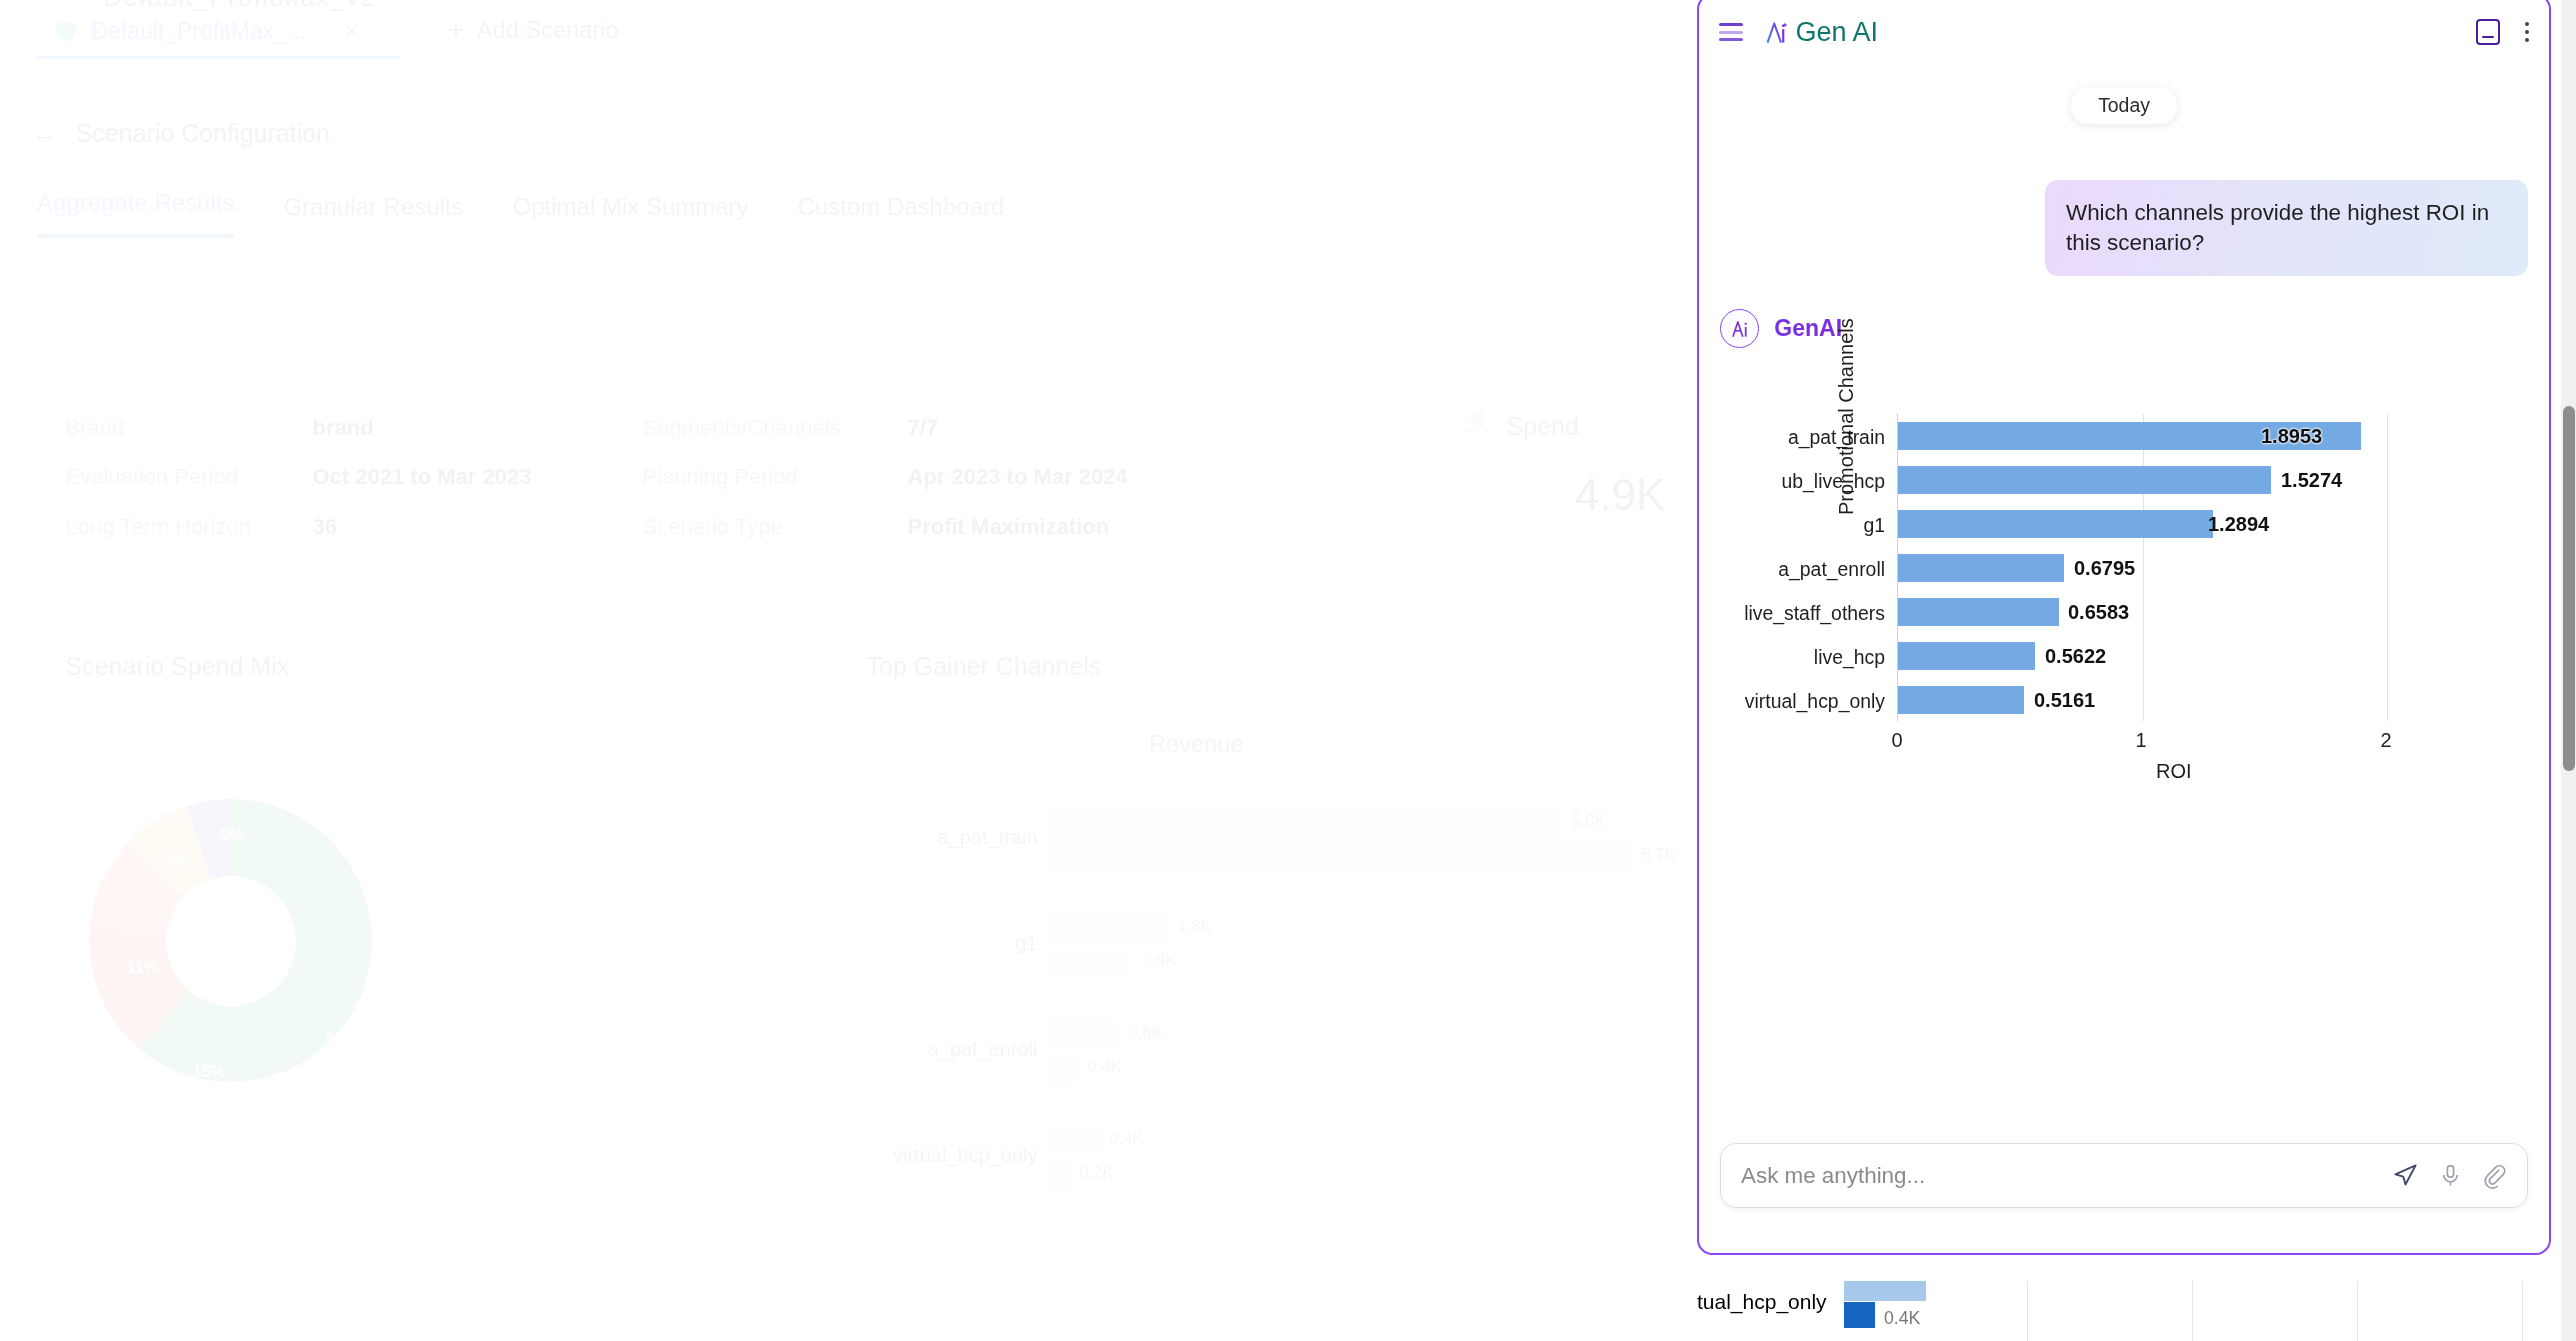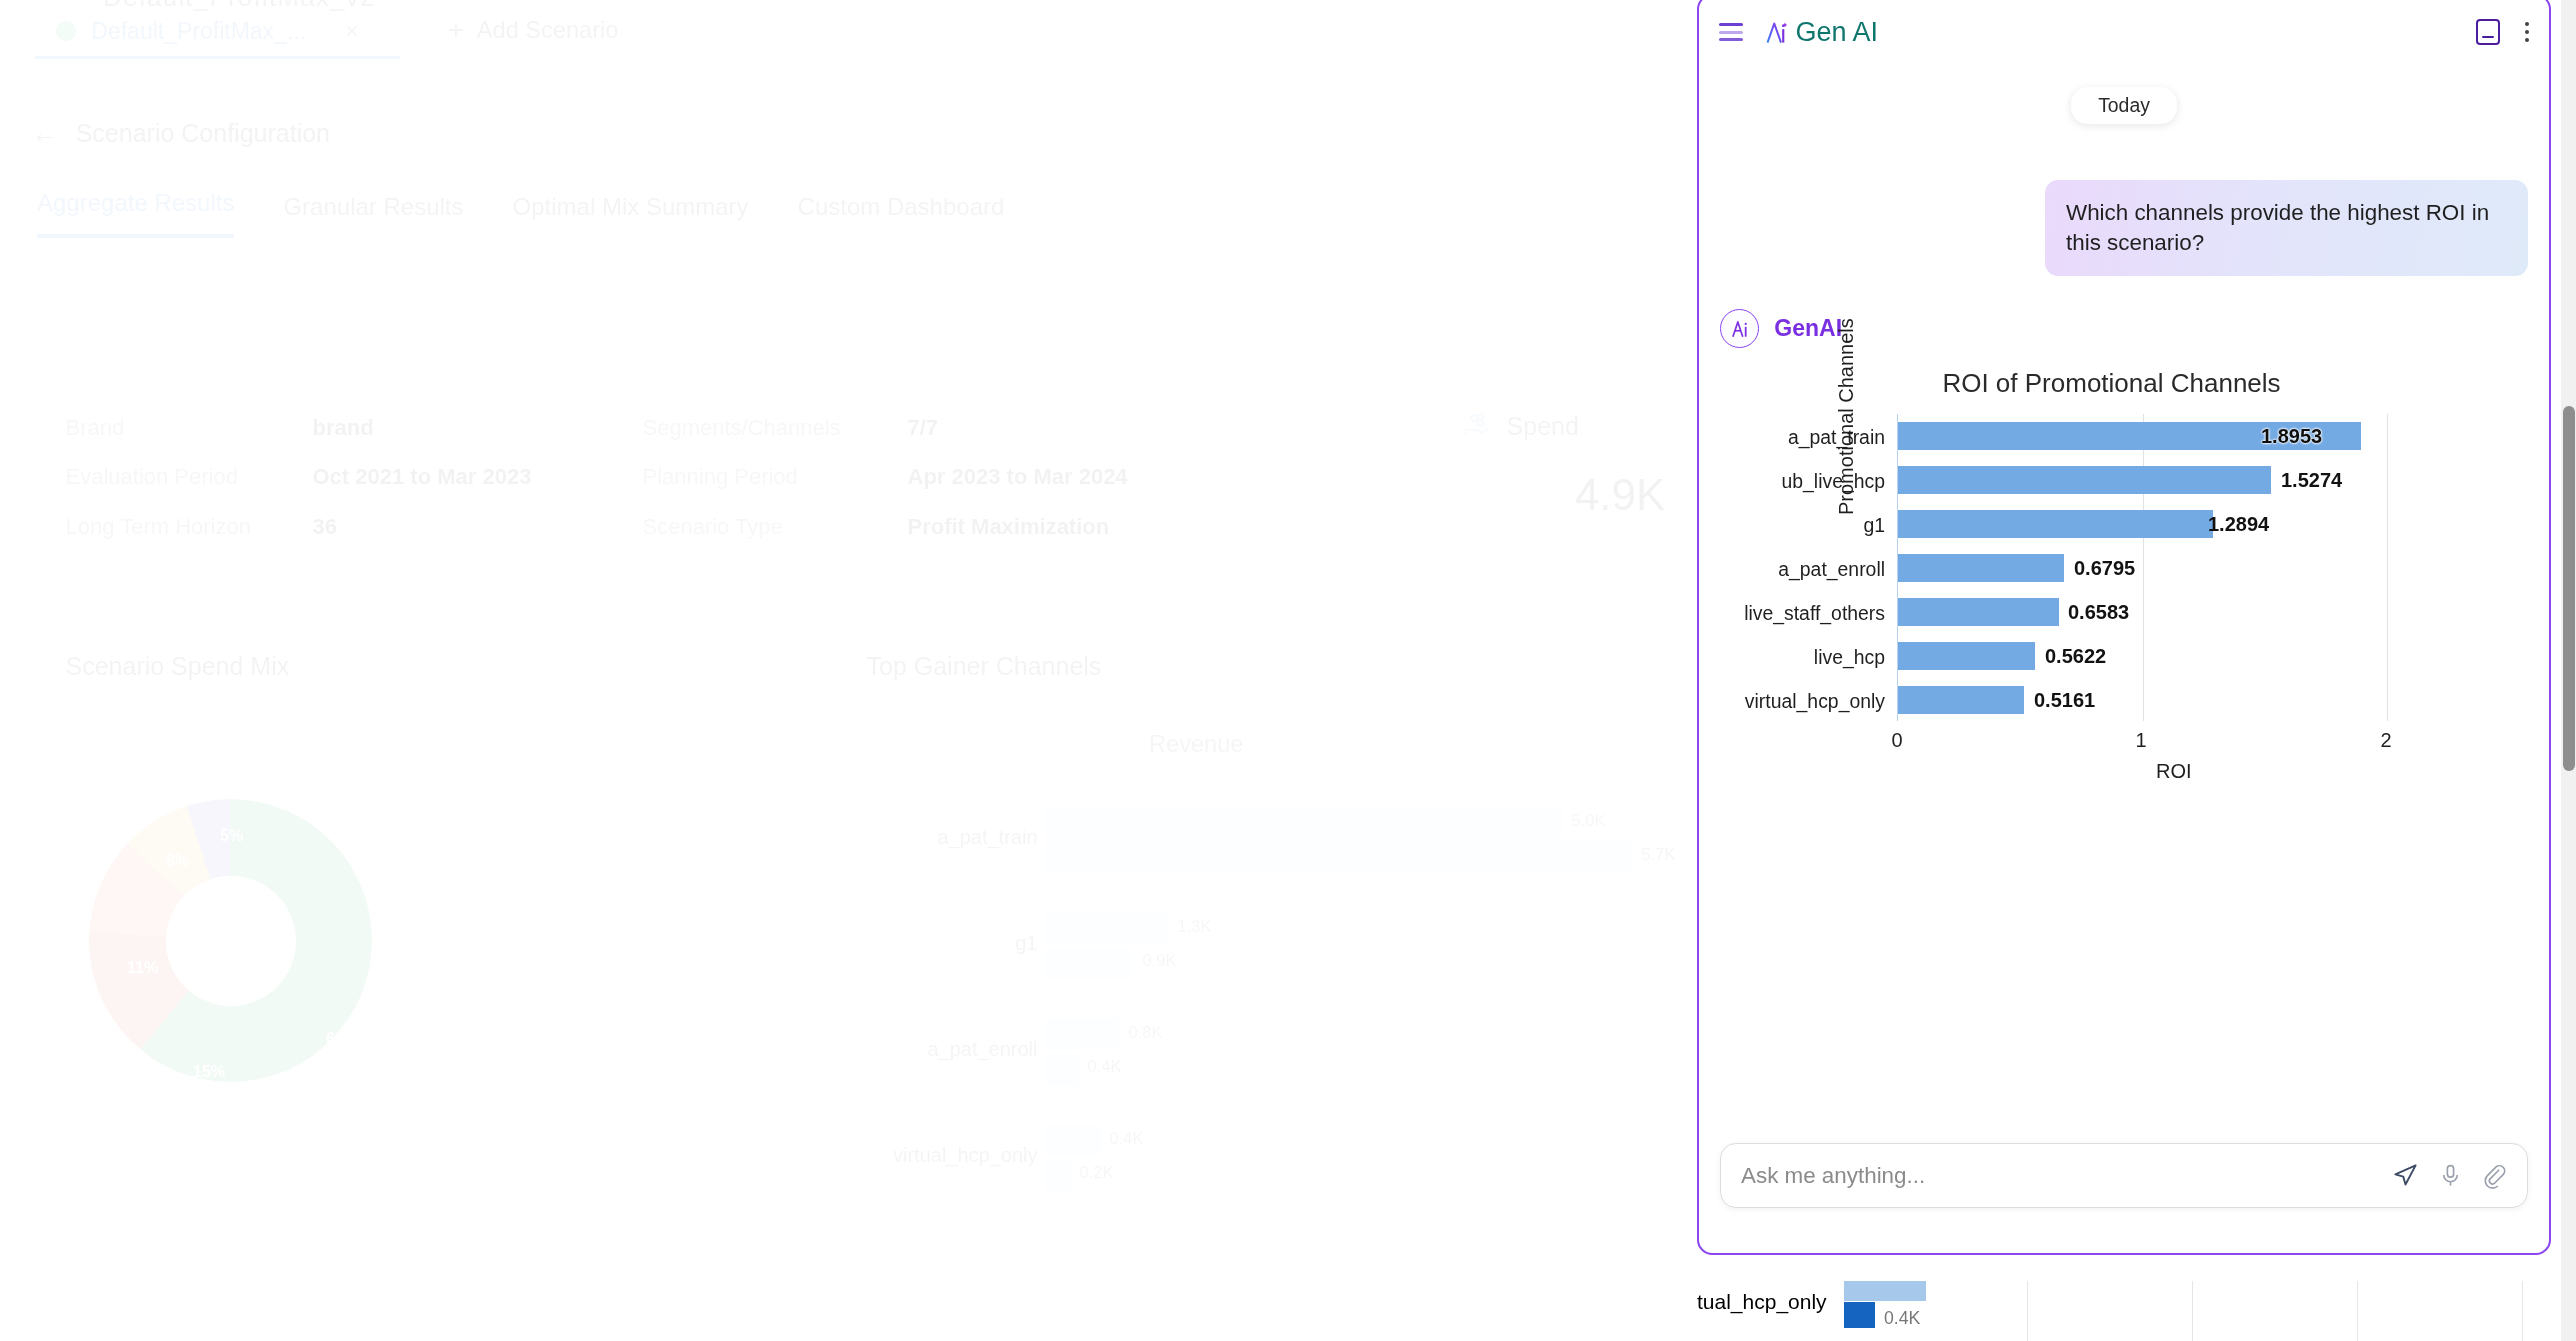--- a/index.html
+++ b/index.html
@@ -401,21 +401,20 @@
           <path d="M7 14 H13" stroke="#7b2fe0" stroke-width="1.7"></path>
           <path d="M18 10 V20" stroke="#7b2fe0" stroke-width="1.8"></path>
           <circle cx="18" cy="7" r="1.1" fill="#7b2fe0"></circle>
         </svg>
       </span>
       <span class="ai-name">GenAI</span>
     </div>
 
 
     <div class="chartbox">
-      <div class="chart-title">ROI of Promotional Channels</div>
       <div class="ylab">Promotional Channels</div>
 
       <div class="plot" id="plot">
           <span class="gridv" style="left: 245px;"></span>
           <span class="gridv" style="left: 489px;"></span>
           <div class="barrow" style="top: 0px; height: 44px;">
             <span class="catlab">a_pat_train</span>
             <span class="bar" style="width: 463px; background: rgb(116, 170, 227);"></span>
             <span class="barval inside" style="left: 363px;">1.8953</span>
           </div>

